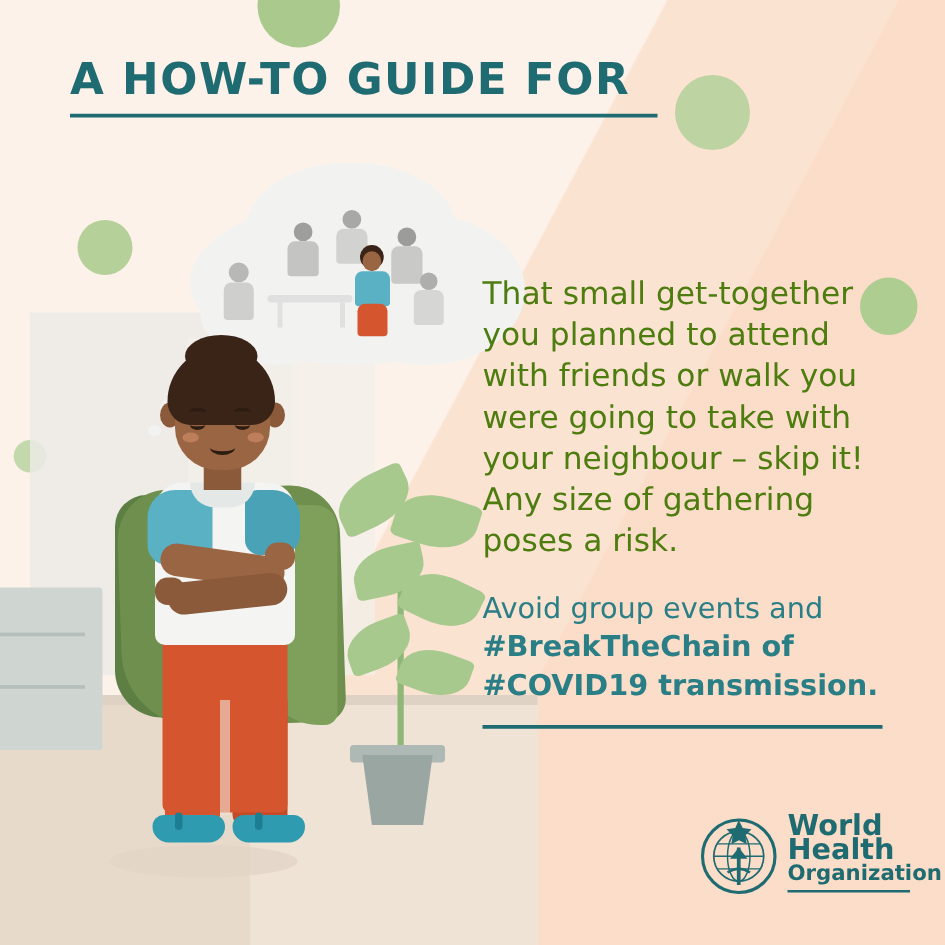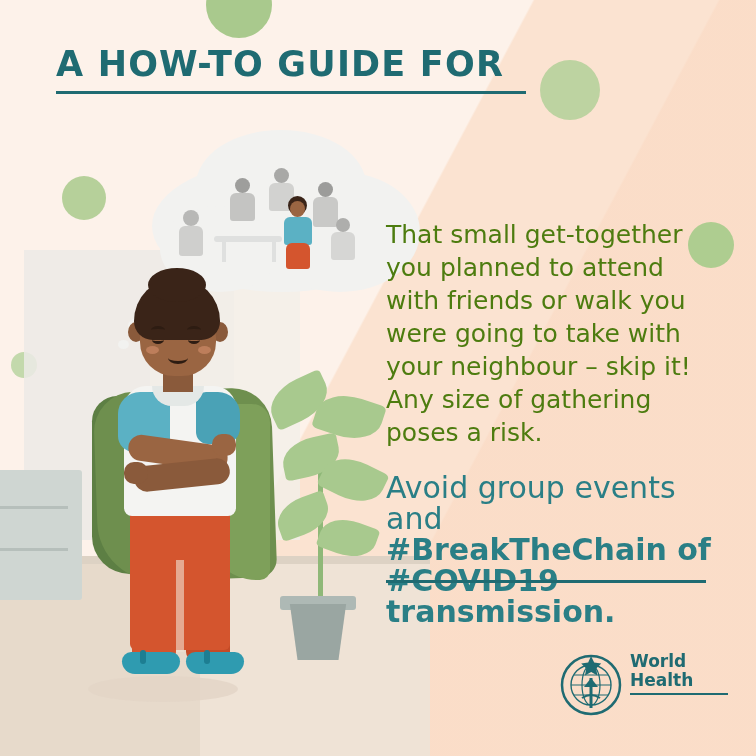--- a/index.html
+++ b/index.html
@@ -99,29 +99,29 @@
   .title-wrap{position:absolute;left:56px;top:44px;width:640px;}
   .t1{font-family:"DejaVu Sans",sans-serif;font-weight:bold;font-size:35px;letter-spacing:1.2px;color:#1f6b72;margin:0;}
   .t-rule{width:470px;height:3px;background:#1f6b72;margin:7px 0 6px 0;}
   .t2{font-family:"DejaVu Sans",sans-serif;font-weight:bold;font-size:41px;letter-spacing:0.6px;color:#a8782f;margin:0;}
   .body-text{
     position:absolute;left:386px;top:218px;width:330px;
     font-size:25px;line-height:33px;color:#4d7c0f;font-family:"DejaVu Sans",sans-serif;
   }
   .cta{
     position:absolute;left:386px;top:472px;width:340px;
-    font-size:30px;line-height:31px;color:#2a7f86;font-family:"DejaVu Sans",sans-serif;
+    font-size:23px;line-height:31px;color:#2a7f86;font-family:"DejaVu Sans",sans-serif;
   }
   .cta .bold{font-weight:bold;}
   .cta-rule{position:absolute;left:386px;top:580px;width:320px;height:3px;background:#1f6b72;}
   
   .who{position:absolute;left:560px;top:652px;width:168px;height:76px;}
   .who-emblem{position:absolute;left:0;top:2px;width:62px;height:62px;}
   .who-text{position:absolute;left:70px;top:0px;color:#1f6b72;font-family:"DejaVu Sans",sans-serif;}
-  .who-l1{font-size:17px;font-weight:bold;line-height:19px;}
+  .who-l1{font-size:23px;font-weight:bold;line-height:19px;}
   .who-l2{font-size:17px;font-weight:bold;line-height:19px;}
   .who-sep{width:98px;height:1.5px;background:#1f6b72;margin:3px 0 3px 0;}
   .who-l3{font-size:13px;font-weight:bold;}
 </style>
 </head>
 <body>
 
 <div class="poster">
 
   <div class="bg-base"></div>
@@ -256,17 +256,18 @@
       <line x1="11" y1="31" x2="51" y2="31" stroke="#1f6b72" stroke-width="1.2"></line>
       <line x1="14" y1="21" x2="48" y2="21" stroke="#1f6b72" stroke-width="1"></line>
       <line x1="14" y1="41" x2="48" y2="41" stroke="#1f6b72" stroke-width="1"></line>
       <path d="M31 54 L31 24" stroke="#1f6b72" stroke-width="3"></path>
       <path d="M31 24 L24 33 L38 33 Z" fill="#1f6b72"></path>
       <path d="M22 44 q9 -6 18 0" fill="none" stroke="#1f6b72" stroke-width="2"></path>
       <path d="M31 2 l3.2 6.4 7 1 -5 5 1.2 7-6.2-3.3-6.2 3.3 1.2-7-5-5 7-1z" fill="#1f6b72"></path>
     </svg>
     <div class="who-text">
       <div class="who-l1">World Health</div>
+      <div class="who-l2">Organization</div>
       <div class="who-sep"></div>
     </div>
   </div>
 
 </div>
 
 </body></html>

